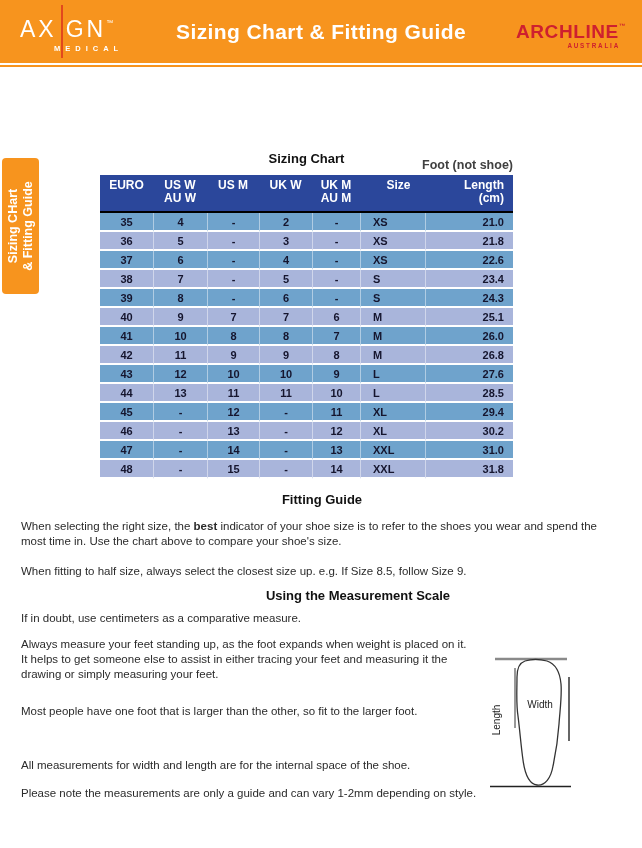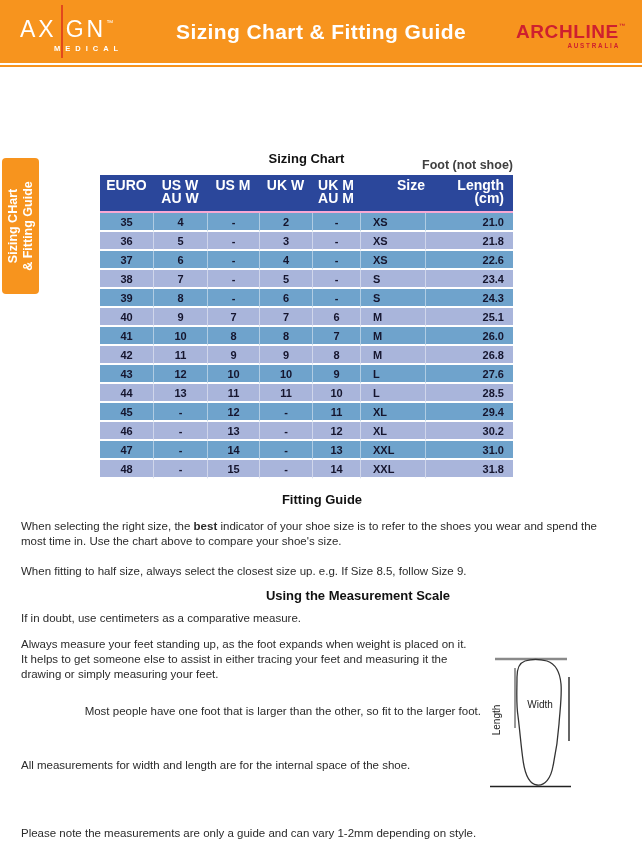--- a/index.html
+++ b/index.html
@@ -44,25 +44,25 @@
 
   
   .chart-title { position: absolute; left: 100px; top: 151px; width: 413px; text-align: center; font-size: 13px; font-weight: bold; color: #111; }
   .chart-note  { position: absolute; left: 100px; top: 158px; width: 413px; text-align: right;  font-size: 12.5px; font-weight: bold; color: #404040; }
 
   table.sizing { position: absolute; left: 100px; top: 175px; width: 413px; border-collapse: separate; border-spacing: 0; table-layout: fixed; }
   col.c1 { width: 53px; } col.c2 { width: 54px; } col.c3 { width: 52px; }
   col.c4 { width: 53px; } col.c5 { width: 48px; } col.c6 { width: 65px; } col.c7 { width: 88px; }
 
   table.sizing th {
-    background: var(--headerBlue); color: #fff; font-size: 14px; font-weight: bold;
-    padding: 4px 0 3px 0; vertical-align: top; border-bottom: 2px solid #f9a8d4;
+    background: var(--headerBlue); color: #fff; font-size: 12px; font-weight: bold;
+    padding: 4px 0 3px 0; vertical-align: top; border-bottom: 2px solid #000000;
     line-height: 13px; height: 29px; text-align: center;
   }
-  table.sizing th.align-left  { text-align: right;  padding-left: 12px; }
+  table.sizing th.align-left  { text-align: center;  padding-left: 12px; }
   table.sizing th.align-right { text-align: right; padding-right: 9px; }
   table.sizing th .sub { font-weight: bold; }
 
   table.sizing td {
     font-size: 11px; font-weight: bold; color: #15152e; text-align: center;
     height: 17px; border-bottom: 2px solid #fff; padding: 0;
   }
   table.sizing tbody td + td { border-left: 1px solid rgba(255,255,255,0.45); }
   table.sizing tbody tr:nth-child(odd)  td { background: var(--rowSteel); }
   table.sizing tbody tr:nth-child(even) td { background: var(--rowLavender); }
@@ -279,23 +279,23 @@
   <div class="h-center" style="top:492px;">Fitting Guide</div>
 
   <div class="para" style="top:519px; width:600px;"><span>When selecting the right size, the </span><b>best</b><span> indicator of your shoe size is to refer to the shoes you wear and spend the most time in. Use the chart above to compare your shoe's size.</span></div>
 
   <div class="para" style="top:564px; width:600px;">When fitting to half size, always select the closest size up. e.g. If Size 8.5, follow Size 9.</div>
 
   <div class="h-center" style="top:588px;margin-left:36px;">Using the Measurement Scale</div>
 
   <div class="para" style="top:637px; width:452px;">Always measure your feet standing up, as the foot expands when weight is placed on it. It helps to get someone else to assist in either tracing your feet and measuring it the drawing or simply measuring your feet.</div>
   <div class="para" style="top:611px; width:600px;">If in doubt, use centimeters as a comparative measure.</div>
-  <div class="para" style="top:704px; width:460px;text-align:right;">Most people have one foot that is larger than the other, so fit to the larger foot.</div>
+  <div class="para" style="top:704px; width:460px;">Most people have one foot that is larger than the other, so fit to the larger foot.</div>
   <div class="para" style="top:758px; width:460px;">All measurements for width and length are for the internal space of the shoe.</div>
-  <div class="para" style="top:826px; width:458px;">Please note the measurements are only a guide and can vary 1-2mm depending on style.</div>
+  <div class="para" style="top:786px; width:458px;">Please note the measurements are only a guide and can vary 1-2mm depending on style.</div>
 
   <svg class="foot-diagram" width="125" height="155" viewBox="0 0 125 155">
     <line x1="12" y1="11" x2="84" y2="11" stroke="#8a8a8a" stroke-width="2.5"></line>
     <path d="M42,13 C36,15 34,21 34,29 C34,43 33,55 35,68 C37,84 38,98 40,112 C42,127 46,136 54,137 C62,138 68,130 70,118 C73,104 75,90 76,76 C77,62 79,48 78,36 C77,25 73,16 64,13 C57,11 48,11 42,13 Z" fill="none" stroke="#333" stroke-width="1.3"></path>
     <line x1="32" y1="20" x2="32" y2="80" stroke="#333" stroke-width="1"></line>
     <line x1="86" y1="29" x2="86" y2="93" stroke="#333" stroke-width="1.5"></line>
     <line x1="7" y1="138.5" x2="88" y2="138.5" stroke="#222" stroke-width="1.5"></line>
     <text x="57" y="60" text-anchor="middle">Width</text>
     <text x="17" y="72" text-anchor="middle" transform="rotate(-90 17 72)">Length</text>
   </svg>

